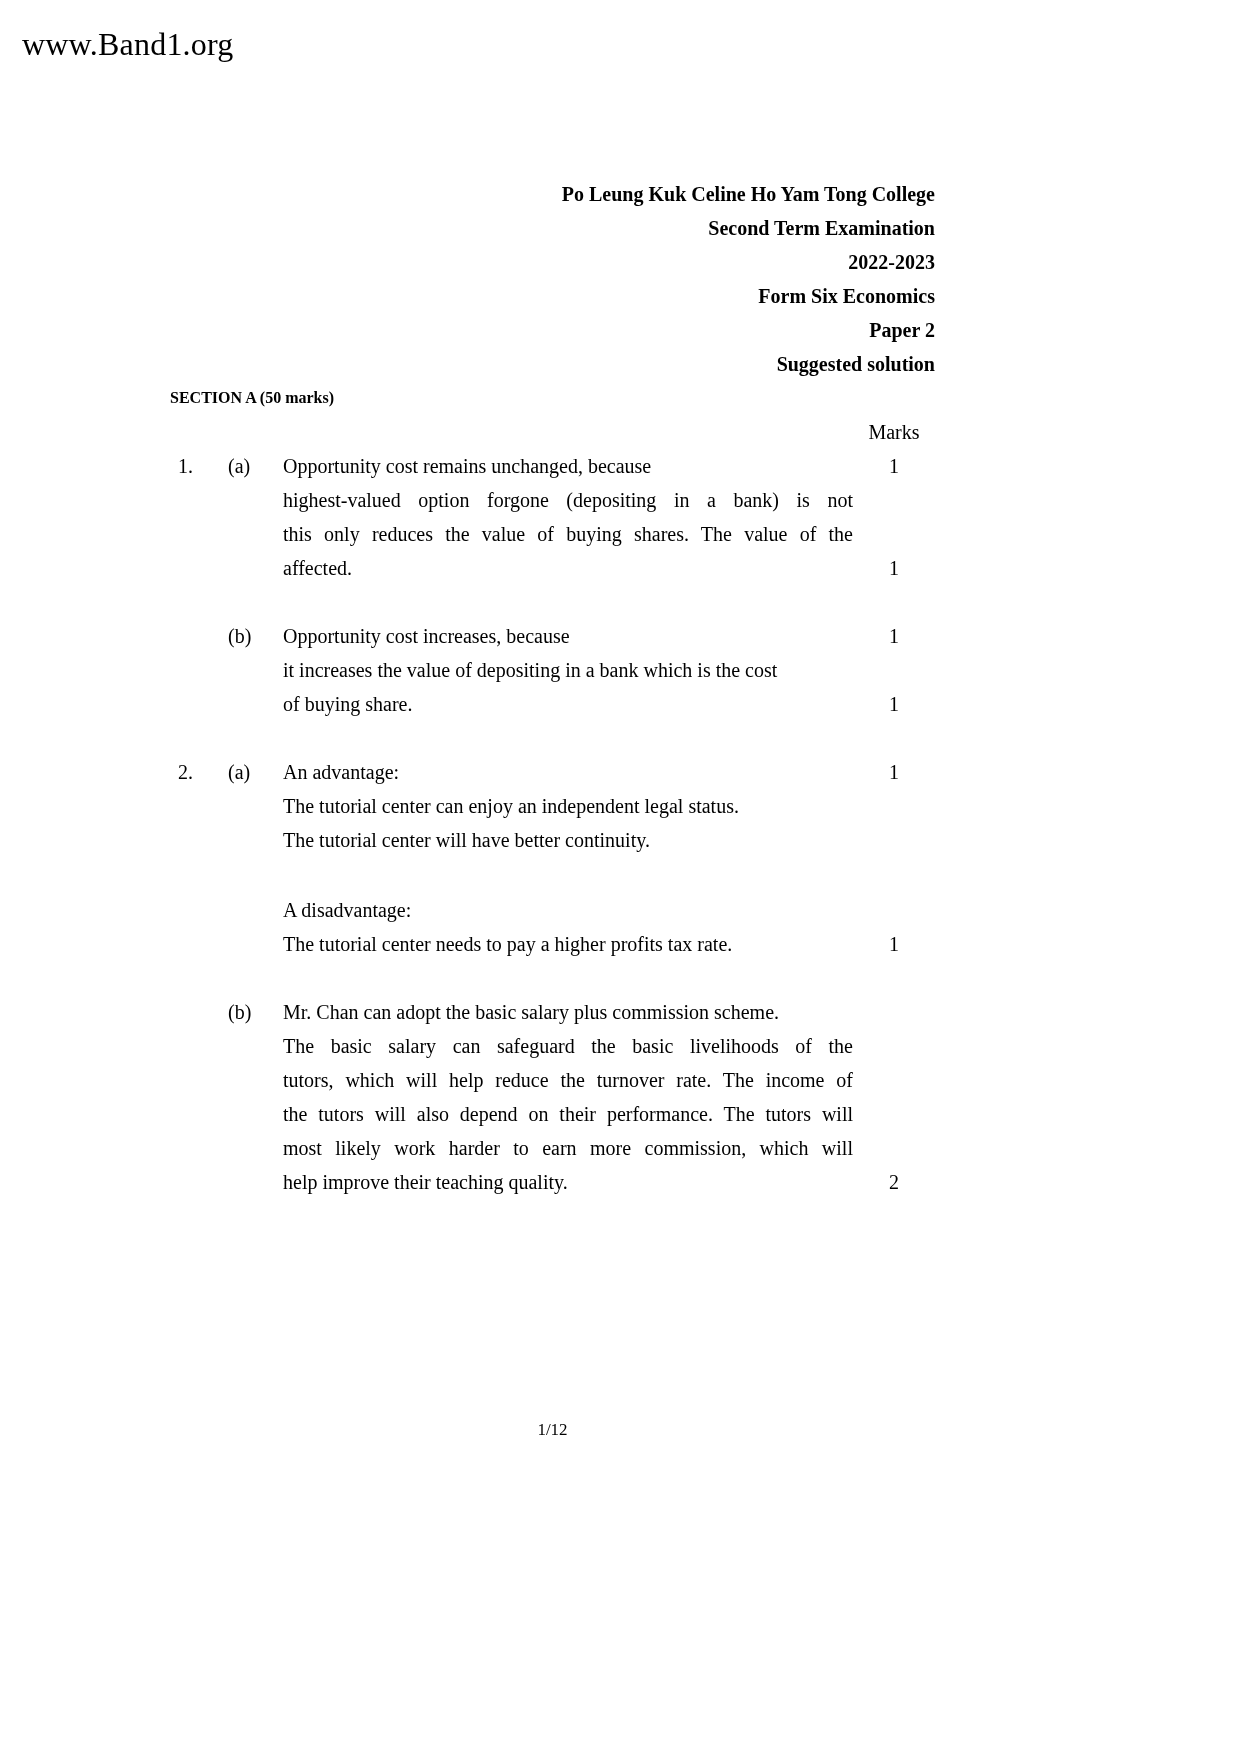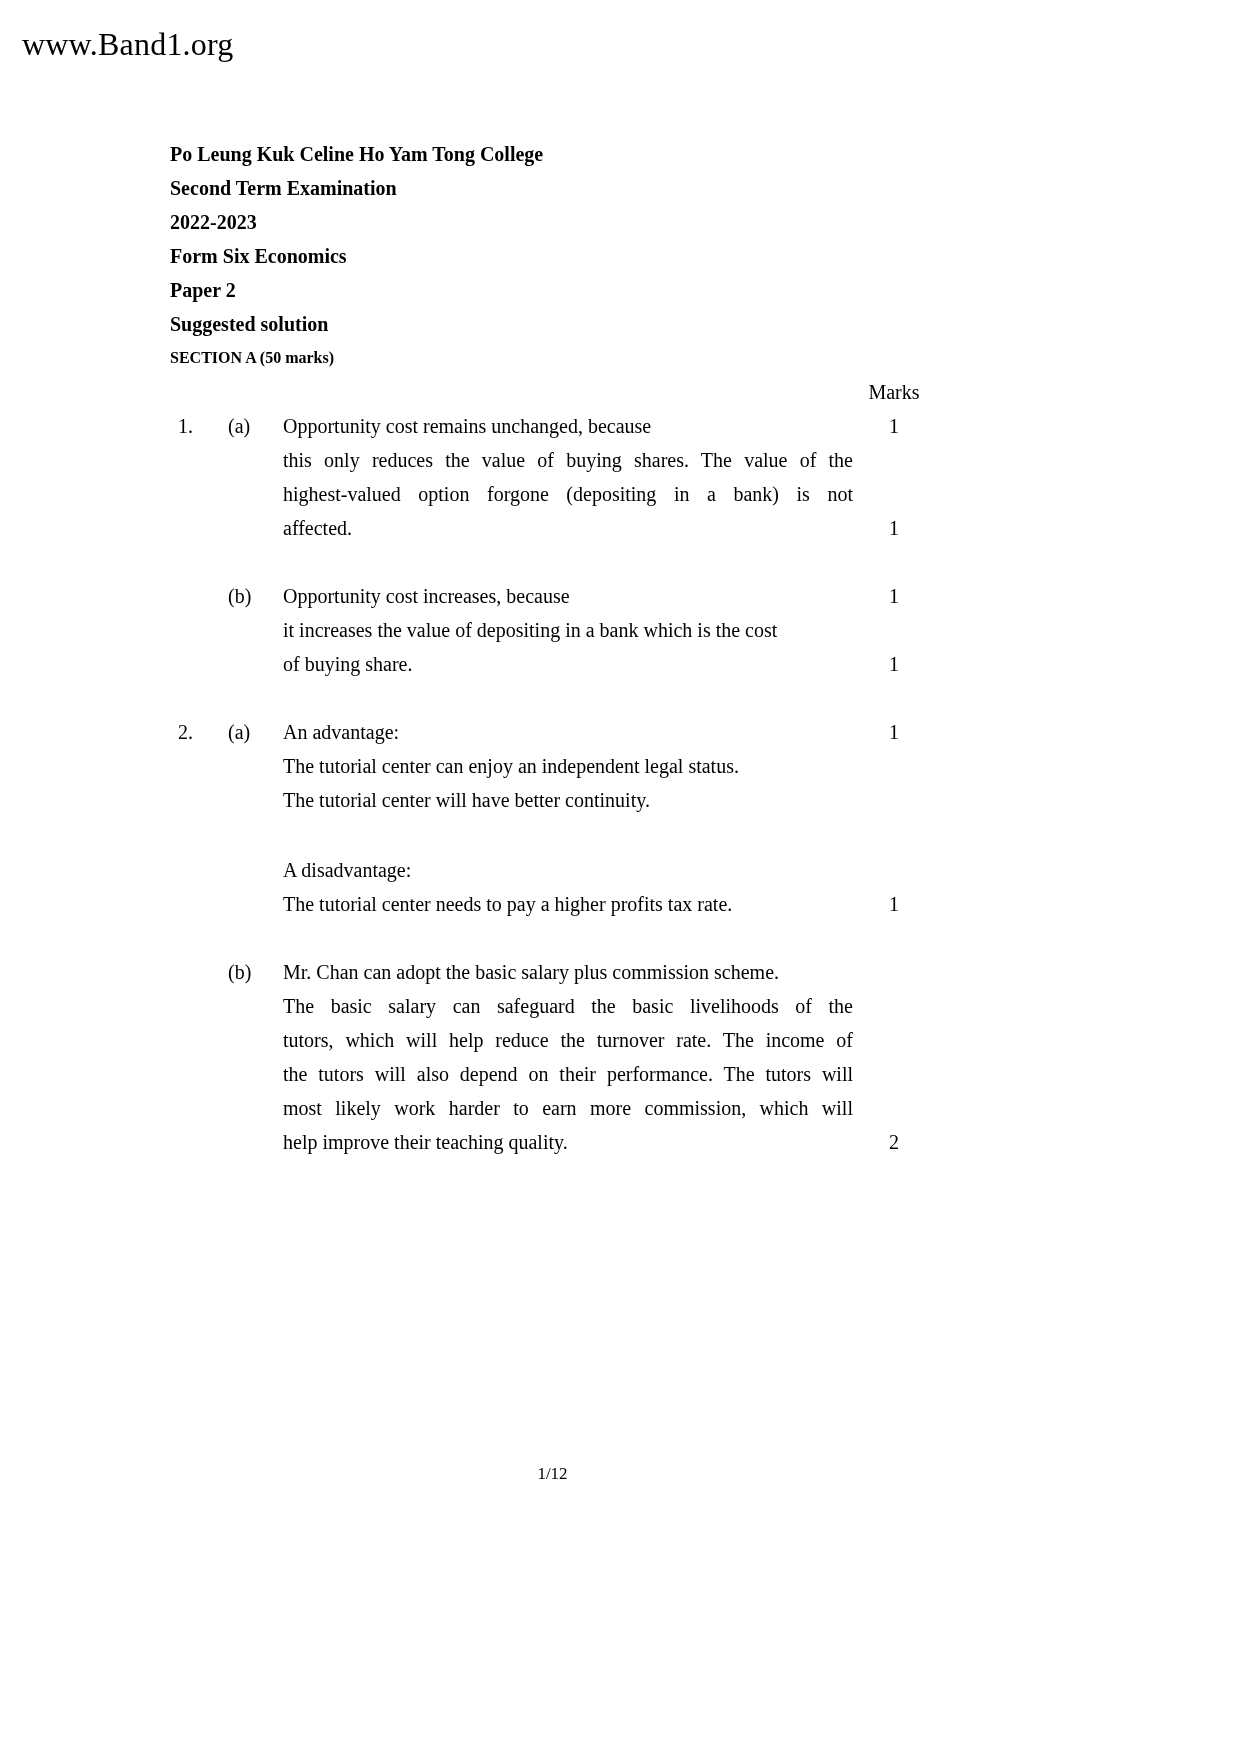--- a/index.html
+++ b/index.html
@@ -19,24 +19,25 @@
     font-size: 32px;
     letter-spacing: 0.2px;
   }
   .content {
     position: absolute;
     left: 170px;
     top: 137px;
     width: 765px;
   }
   .exam-header {
-    text-align: left;
+    text-align: right;
     font-weight: bold;
     font-size: 20px;
     line-height: 34px;
+    margin-top: 40px;
   }
   .exam-header .subtitle {
   }
   .section-title {
     font-weight: bold;
     font-size: 16px;
     line-height: 34px;
   }
   .marks-header {
     margin-left: auto;
@@ -79,21 +80,21 @@
   .line-mark {
     width: 82px;
     flex: 0 0 82px;
     text-align: center;
     font-size: 20px;
     line-height: 34px;
   }
   .footer {
     position: absolute;
     left: 170px;
-    top: 1464px;
+    top: 1420px;
     width: 765px;
     text-align: center;
     font-size: 17px;
   }
 </style>
 </head>
 <body>
 
 <div class="watermark">www.Band1.org</div>
 
@@ -115,25 +116,25 @@
   <div class="part">
     <div class="col-num">1.</div>
     <div class="col-letter">(a)</div>
     <div class="part-body">
       <div class="block">
         <div class="line">
           <div class="line-text">Opportunity cost remains unchanged, because</div>
           <div class="line-mark">1</div>
         </div>
         <div class="line">
+          <div class="line-text justify">highest-valued option forgone (depositing in a bank) is not</div>
+          <div class="line-mark"></div>
+        </div>
+        <div class="line">
           <div class="line-text justify">this only reduces the value of buying shares. The value of the</div>
-          <div class="line-mark"></div>
-        </div>
-        <div class="line">
-          <div class="line-text justify">highest-valued option forgone (depositing in a bank) is not</div>
           <div class="line-mark"></div>
         </div>
         <div class="line">
           <div class="line-text">affected.</div>
           <div class="line-mark">1</div>
         </div>
       </div>
     </div>
   </div>
 

